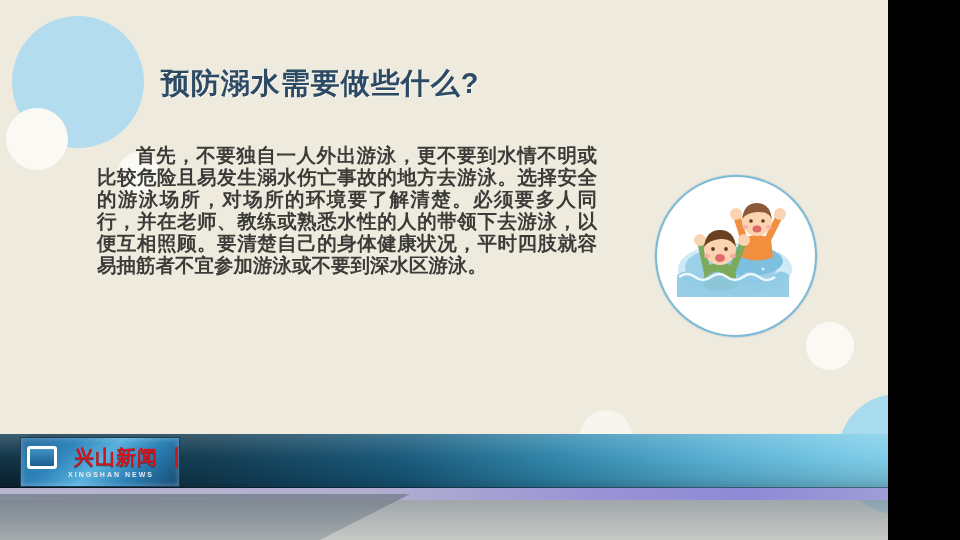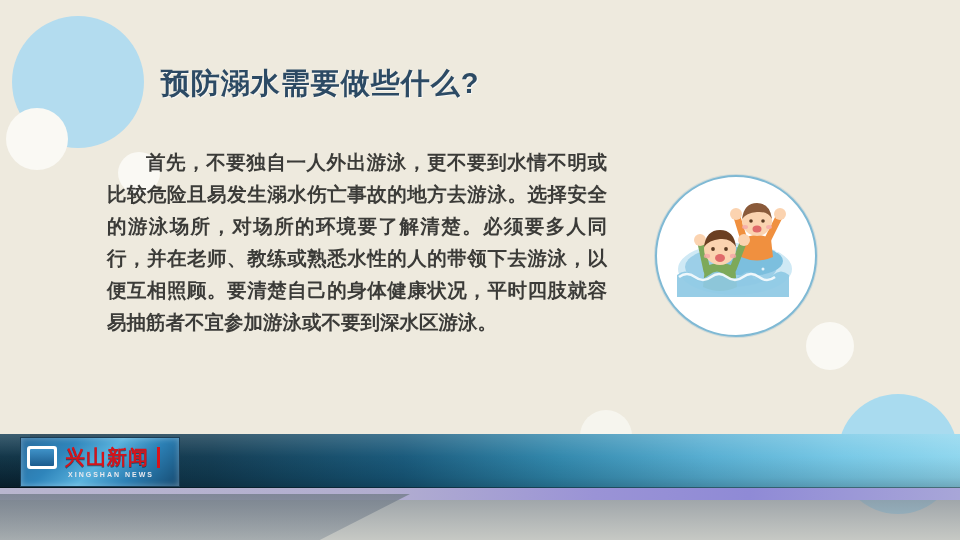--- a/index.html
+++ b/index.html
@@ -5,21 +5,21 @@
   html, body {
     margin: 0;
     padding: 0;
     background: #000;
   }
   body {
     font-family: "Liberation Sans", sans-serif;
   }
   #screen {
     position: relative;
-    width: 960px;
+    width: 888px;
     height: 540px;
     overflow: hidden;
     background: #eeeade;
   }
 
   
   .deco {
     position: absolute;
     border-radius: 50%;
     pointer-events: none;
@@ -64,26 +64,26 @@
     font-size: 29px;
     font-weight: bold;
     letter-spacing: 1px;
     color: #2c4a64;
     text-shadow: 1px 1px 0 rgba(255,255,255,.65);
   }
 
   
   .body-copy {
     position: absolute;
-    left: 107px; top: 146px;
+    left: 97px; top: 146px;
     width: 500px;
     color: #3b3b38;
     font-size: 19.5px;
-    line-height: 32px;
-    font-family: Liberation Sans, sans-serif;
+    line-height: 22px;
+    font-family: Liberation Mono, monospace;
     font-weight: bold;
     text-align: justify;
     text-indent: 2em;
     white-space: pre-wrap;
   }
 
   
   .illus {
     position: absolute;
     left: 655px; top: 175px;
@@ -152,21 +152,21 @@
     border: 1px solid #1b3d55;
     box-shadow: inset 0 0 6px rgba(255,255,255,.35);
     overflow: hidden;
   }
   .logo-inner {
     position: absolute;
     left: 6px; top: 5px;
     width: 140px; height: 28px;
     display: flex;
     align-items: center;
-    gap: 8px;
+    gap: 17px;
   }
   .logo-tv {
     width: 26px; height: 19px;
     background: #ffffff;
     border: 2px solid #ffffff;
     border-radius: 3px;
     position: relative;
     flex: none;
   }
   .logo-tv::after {

